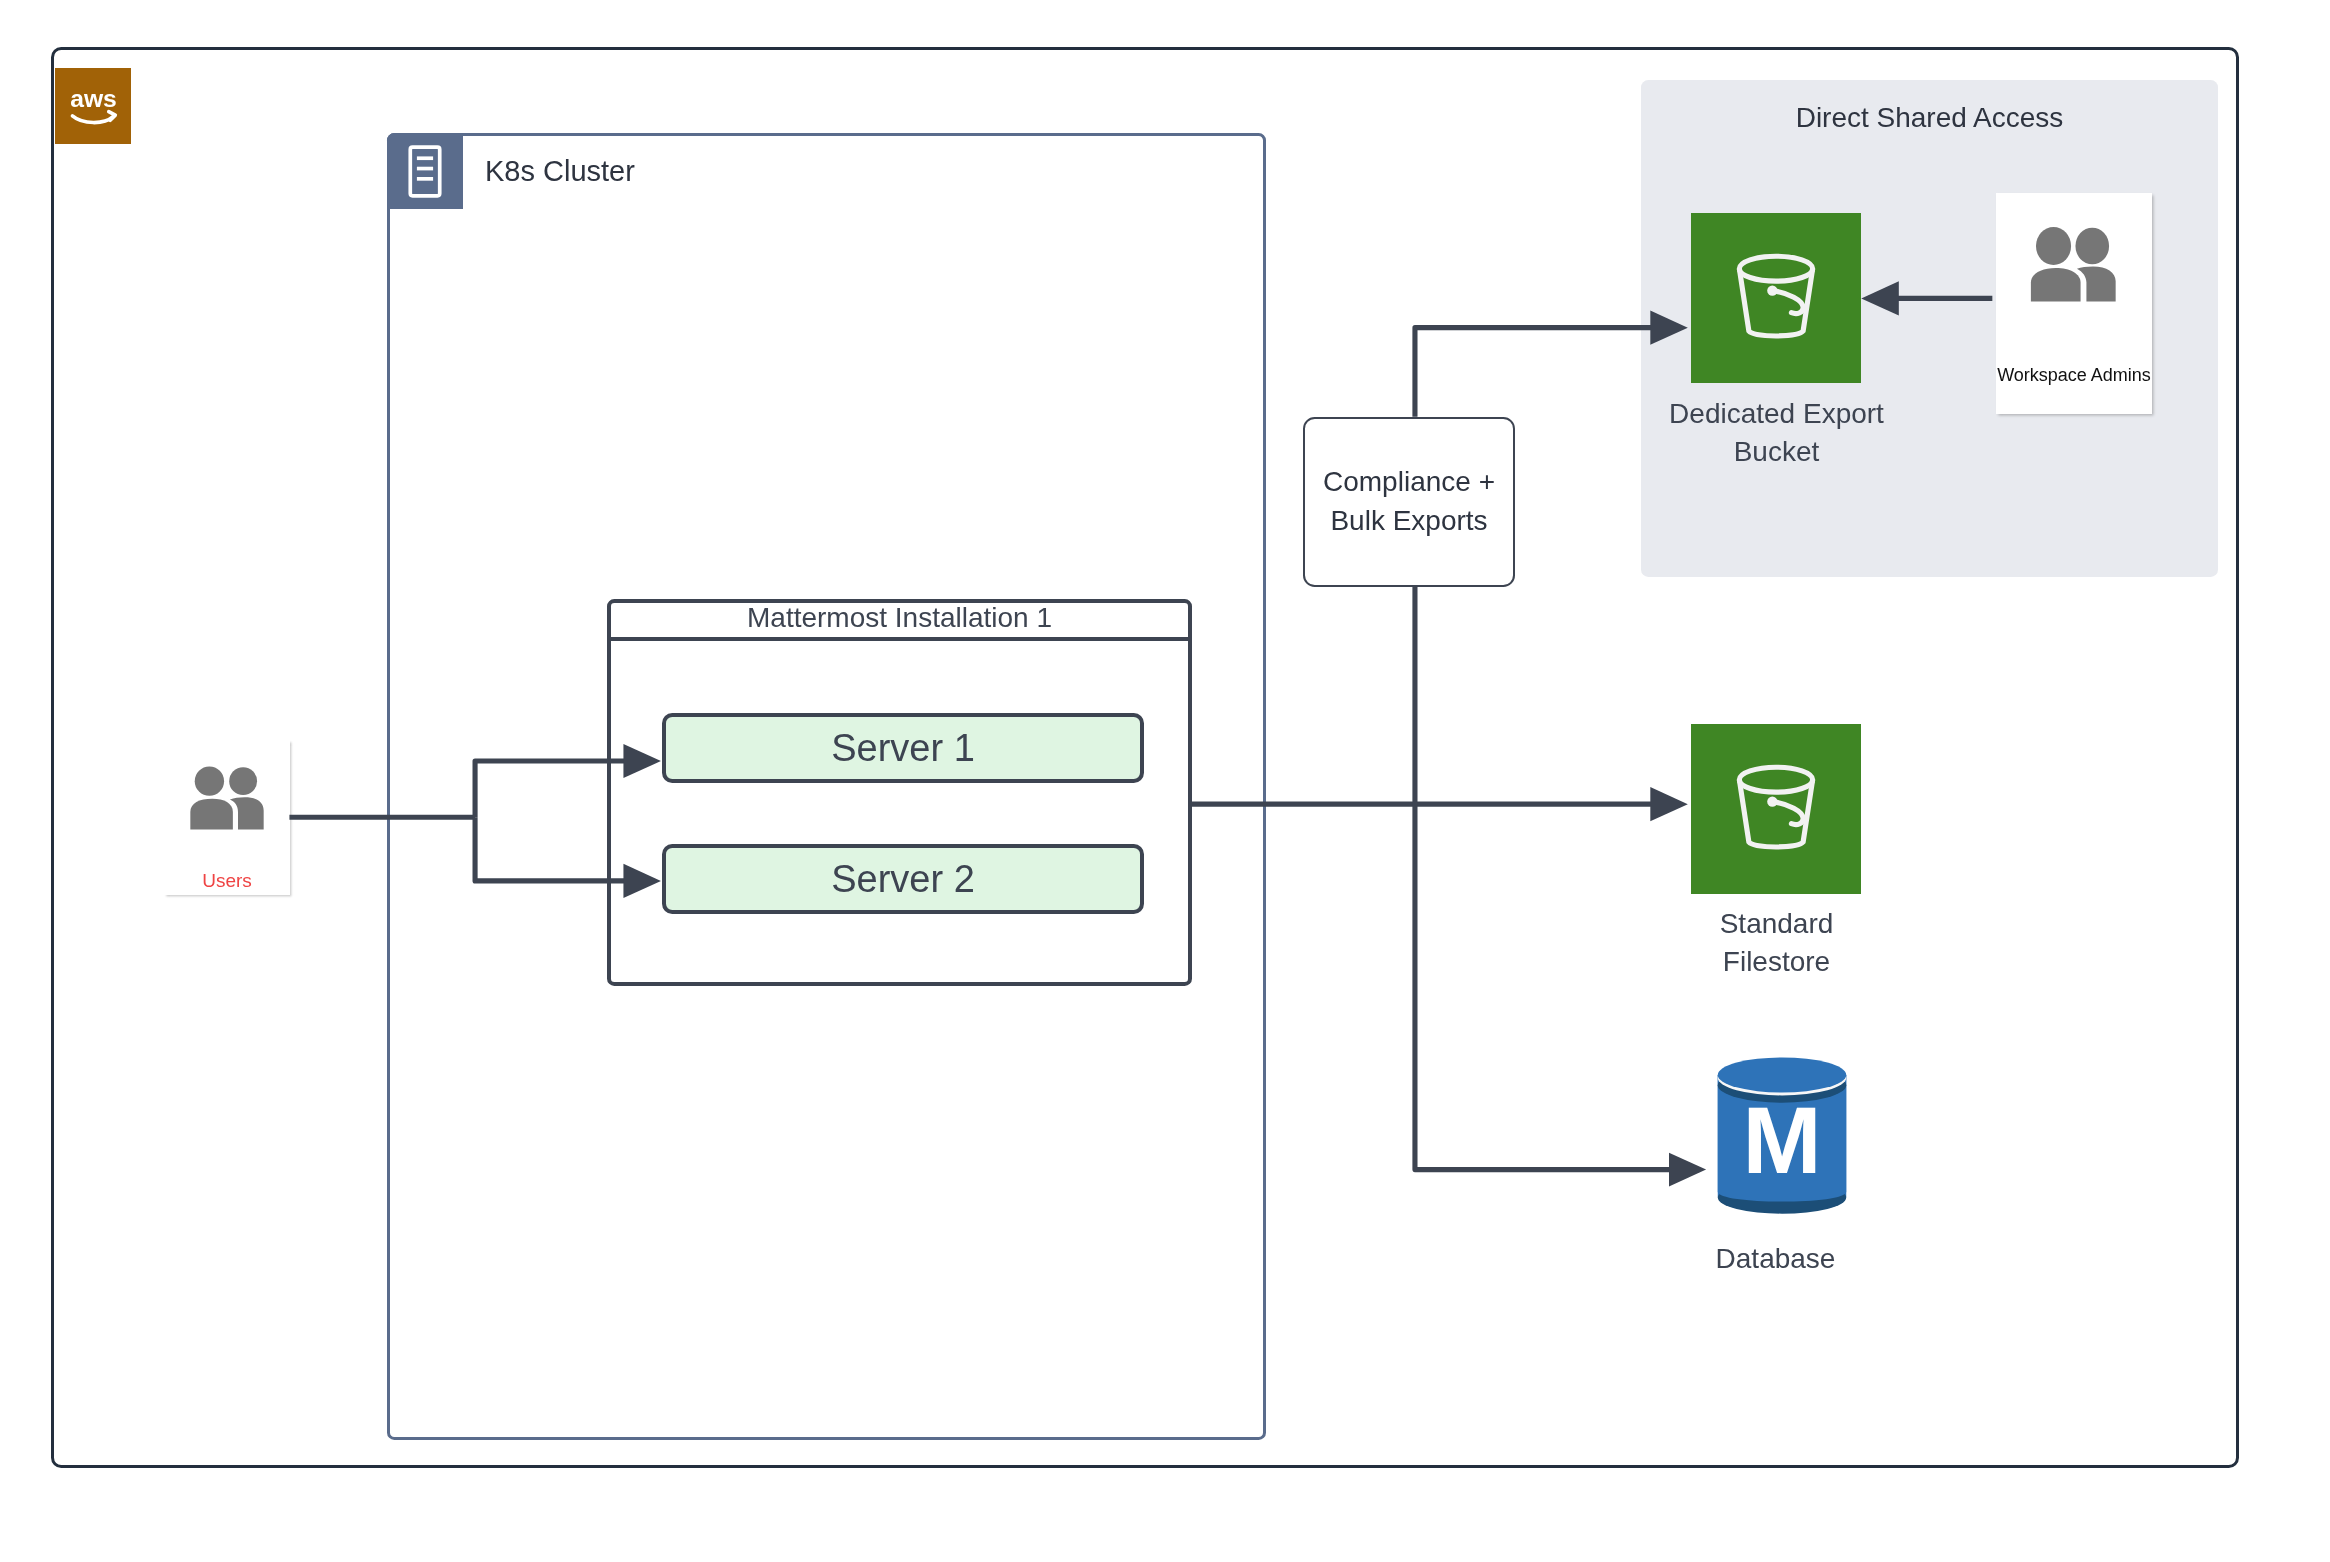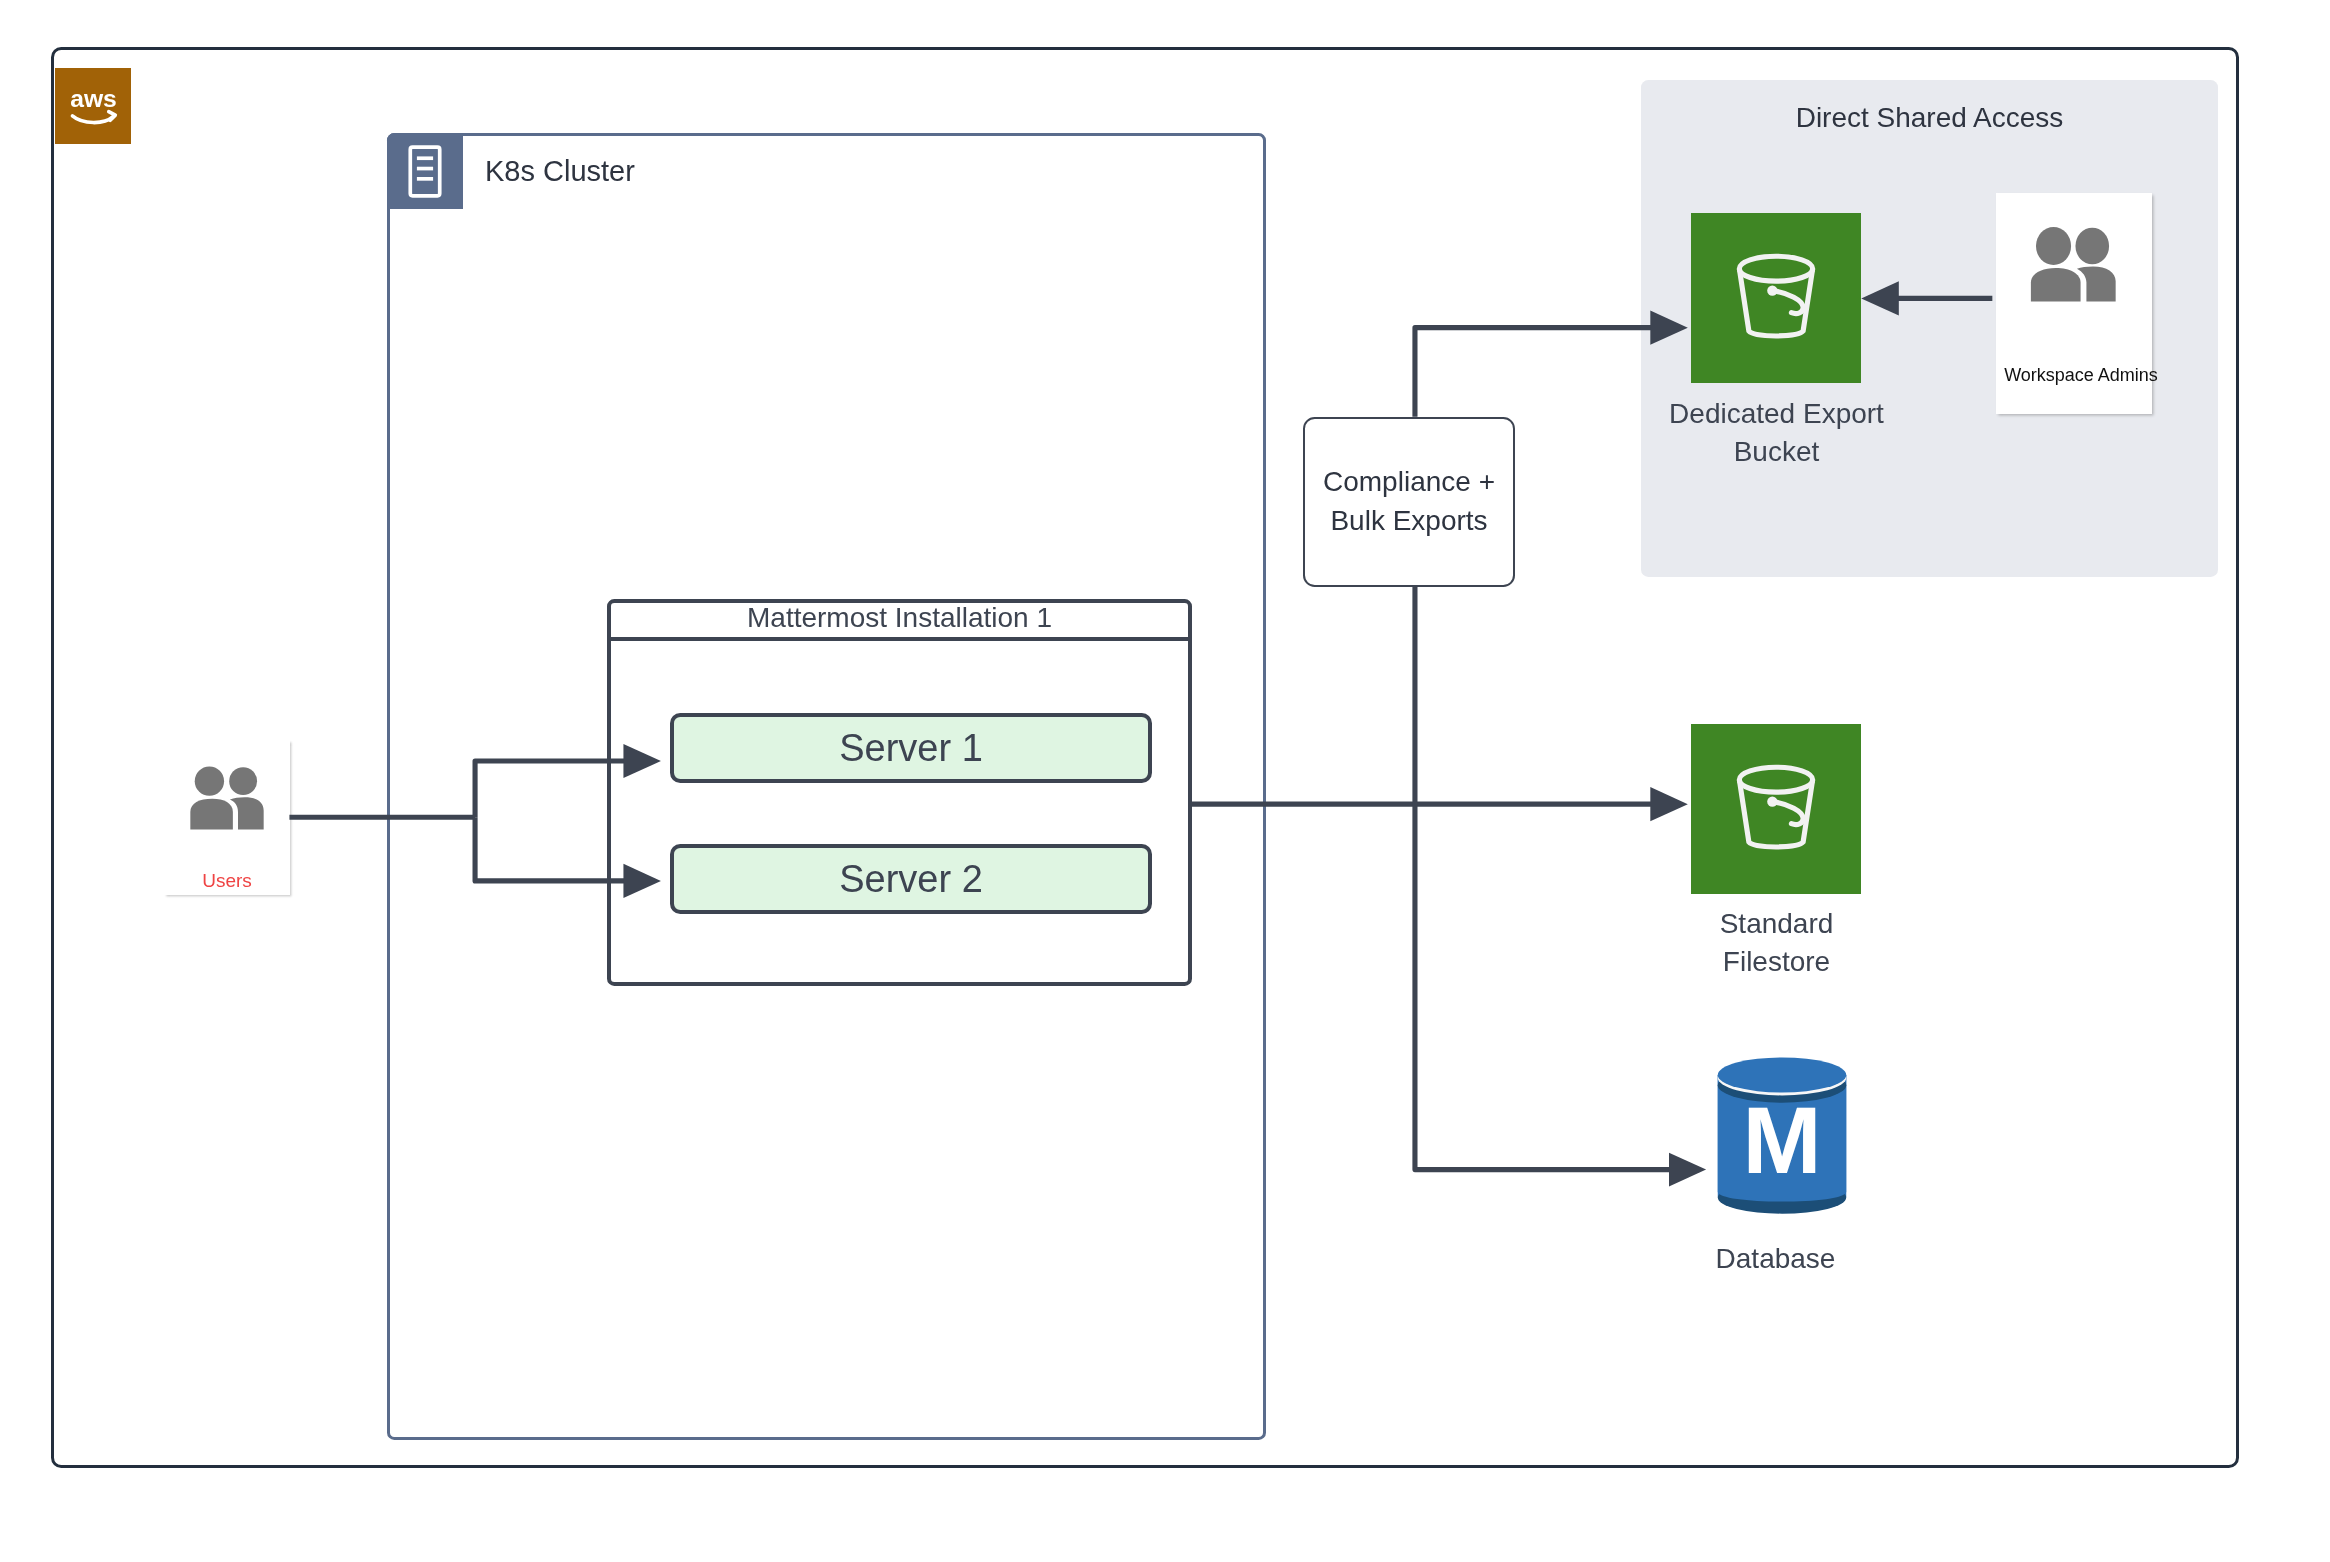--- a/index.html
+++ b/index.html
@@ -83,21 +83,20 @@
   }
   .server-box {
     width: 482px; height: 70px;
     background: #DFF5E2;
     border: 4.4px solid #3D4451;
     border-radius: 10.2px;
     box-sizing: border-box;
     display: flex; align-items: center; justify-content: center;
     font-size: 38px;
     color: #3D4451;
-    margin-left: 8px;
   }
   #server-1 { left: 662px; top: 713px; }
   #server-2 { left: 662px; top: 844px; }
 
   
   #users-card {
     left: 164px; top: 740px;
     width: 126px; height: 155px;
     background: #ffffff;
     box-shadow: 1.5px 1.5px 2.2px rgba(0,0,0,0.22);
@@ -168,21 +167,20 @@
     box-shadow: 2.2px 2.2px 2.9px rgba(0,0,0,0.25);
   }
   #admins-icon { left: 2019px; top: 227px; }
   #admins-label {
     left: 1996px; top: 365px;
     width: 156px;
     text-align: center;
     font-size: 18px;
     color: #111111;
     white-space: nowrap;
-    padding-left: 7px;
   }
 
   
   #database-icon { left: 1709px; top: 1053px; }
   #database-label {
     left: 1593px; top: 1243px;
     width: 365px;
     text-align: center;
     font-size: 28px;
     color: #3D4451;

